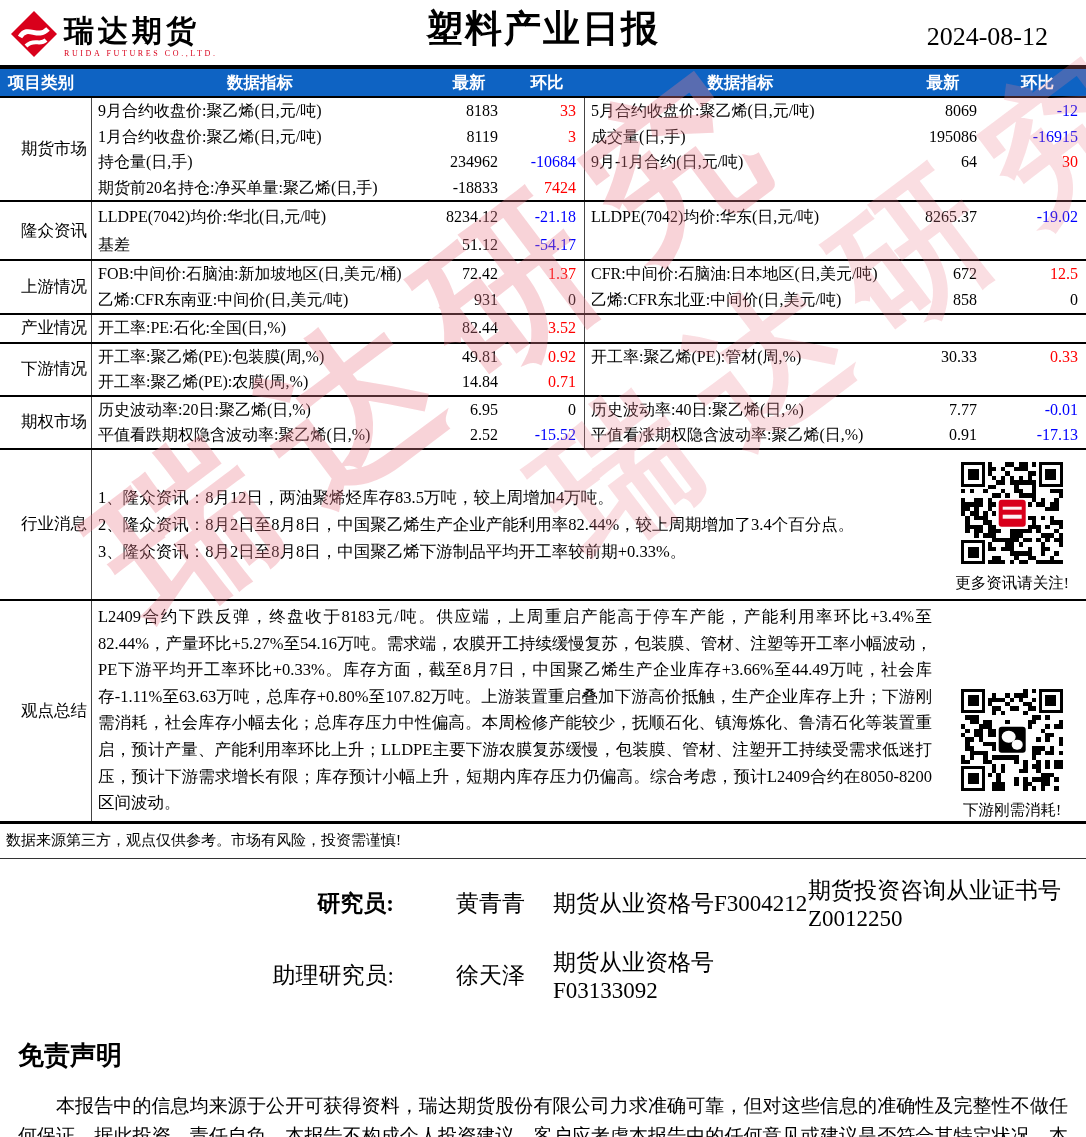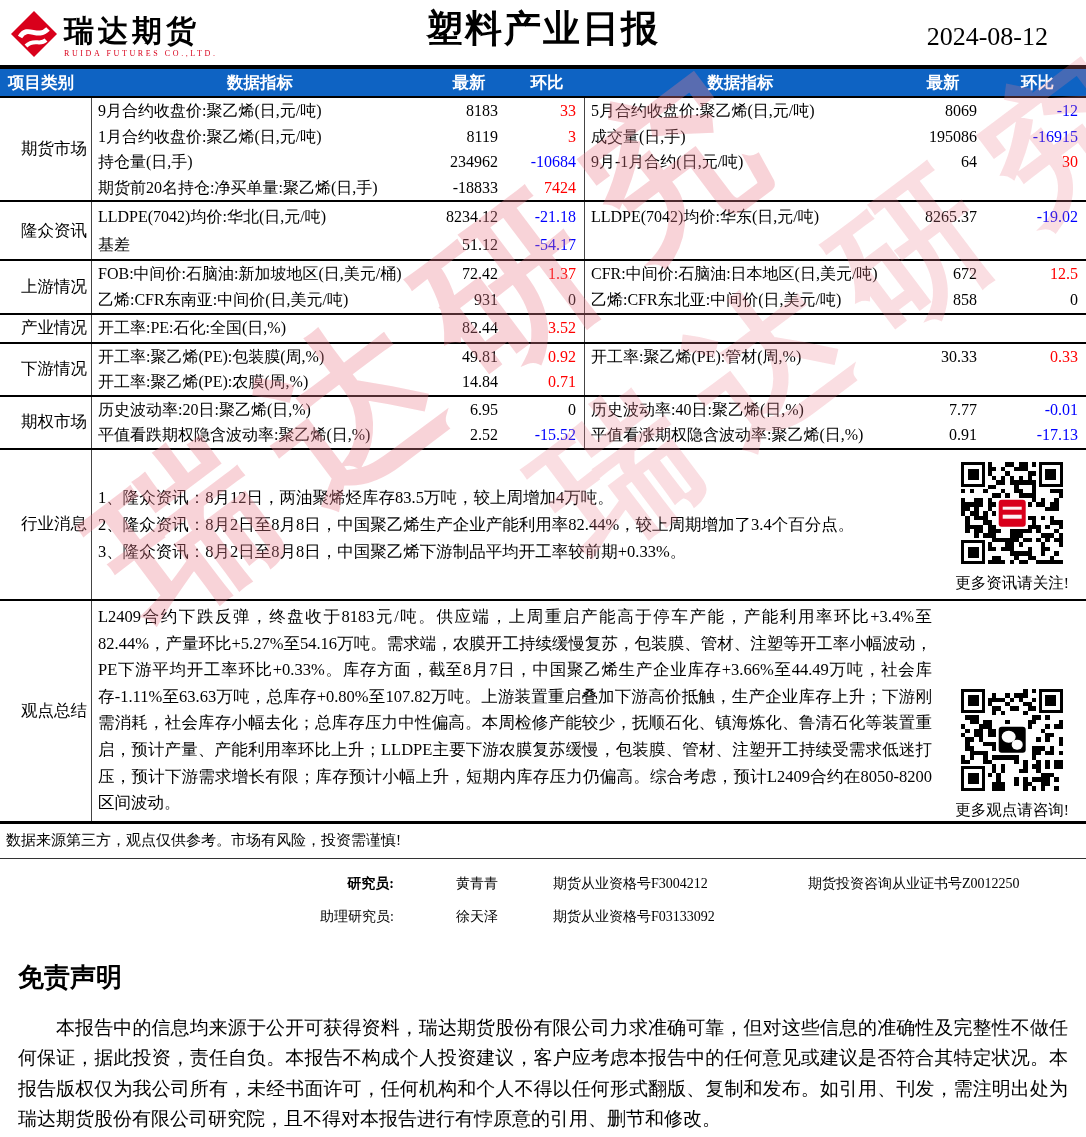--- a/index.html
+++ b/index.html
@@ -59,21 +59,21 @@
   .qr-logo.wechat{background:#000;}
   .qr-logo.wechat::before{content:"";position:absolute;left:12%;top:16%;width:52%;height:46%;background:#fff;border-radius:50%;}
   .qr-logo.wechat::after{content:"";position:absolute;right:10%;bottom:14%;width:40%;height:36%;background:#fff;border-radius:50%;}
   .qr-cap{margin-top:9px;font-size:15.5px;}
 
   
   .src-line{font-size:15px;padding:7px 0 8px 6px;}
   .thin-rule{border-top:1.5px solid #333;}
   .res-block{margin-top:16px;}
   .res-row{display:grid;grid-template-columns:428px 125px 255px auto;column-gap:0;
-           font-size:14px;margin-bottom:15px;align-items:center;}
+           font-size:23px;margin-bottom:15px;align-items:center;}
   .res-role{text-align:right;padding-right:34px;}
   .res-role.b{font-weight:bold;}
   .res-name{text-align:left;padding-left:28px;}
   .disc-title{font-size:26px;font-weight:bold;margin:34px 0 14px 18px;}
   .disc-text{font-size:19px;line-height:30.5px;text-indent:2em;text-align:justify;margin:18px 18px 0 18px;}
 
   
   .wm{position:absolute;color:rgba(235,125,140,.34);font-weight:bold;pointer-events:none;z-index:3;
       font-size:168px;letter-spacing:34px;white-space:nowrap;}
   .wm1{left:120px;top:470px;transform:rotate(-37deg);transform-origin:left center;}
@@ -612,21 +612,21 @@
               <i style="left: 78.2609%; top: 91.3043%; width: 4.34783%; height: 4.34783%;"></i>
               <i style="left: 82.6087%; top: 91.3043%; width: 4.34783%; height: 4.34783%;"></i>
               <i style="left: 30.4348%; top: 95.6522%; width: 4.34783%; height: 4.34783%;"></i>
               <i style="left: 34.7826%; top: 95.6522%; width: 4.34783%; height: 4.34783%;"></i>
               <i style="left: 39.1304%; top: 95.6522%; width: 4.34783%; height: 4.34783%;"></i>
               <i style="left: 60.8696%; top: 95.6522%; width: 4.34783%; height: 4.34783%;"></i>
               <i style="left: 69.5652%; top: 95.6522%; width: 4.34783%; height: 4.34783%;"></i>
               <i style="left: 78.2609%; top: 95.6522%; width: 4.34783%; height: 4.34783%;"></i>
               <i style="left: 91.3043%; top: 95.6522%; width: 4.34783%; height: 4.34783%;"></i>
             </div>
-          <div class="qr-cap">更多观点请咨询!</div>
+          <div class="qr-cap">下游刚需消耗!</div>
         </div>
       </div>
     </div>
   </div>
 
   <div class="src-line">数据来源第三方，观点仅供参考。市场有风险，投资需谨慎!</div>
   <div class="thin-rule"></div>
 
   <div class="res-block">
     <div class="res-row">

